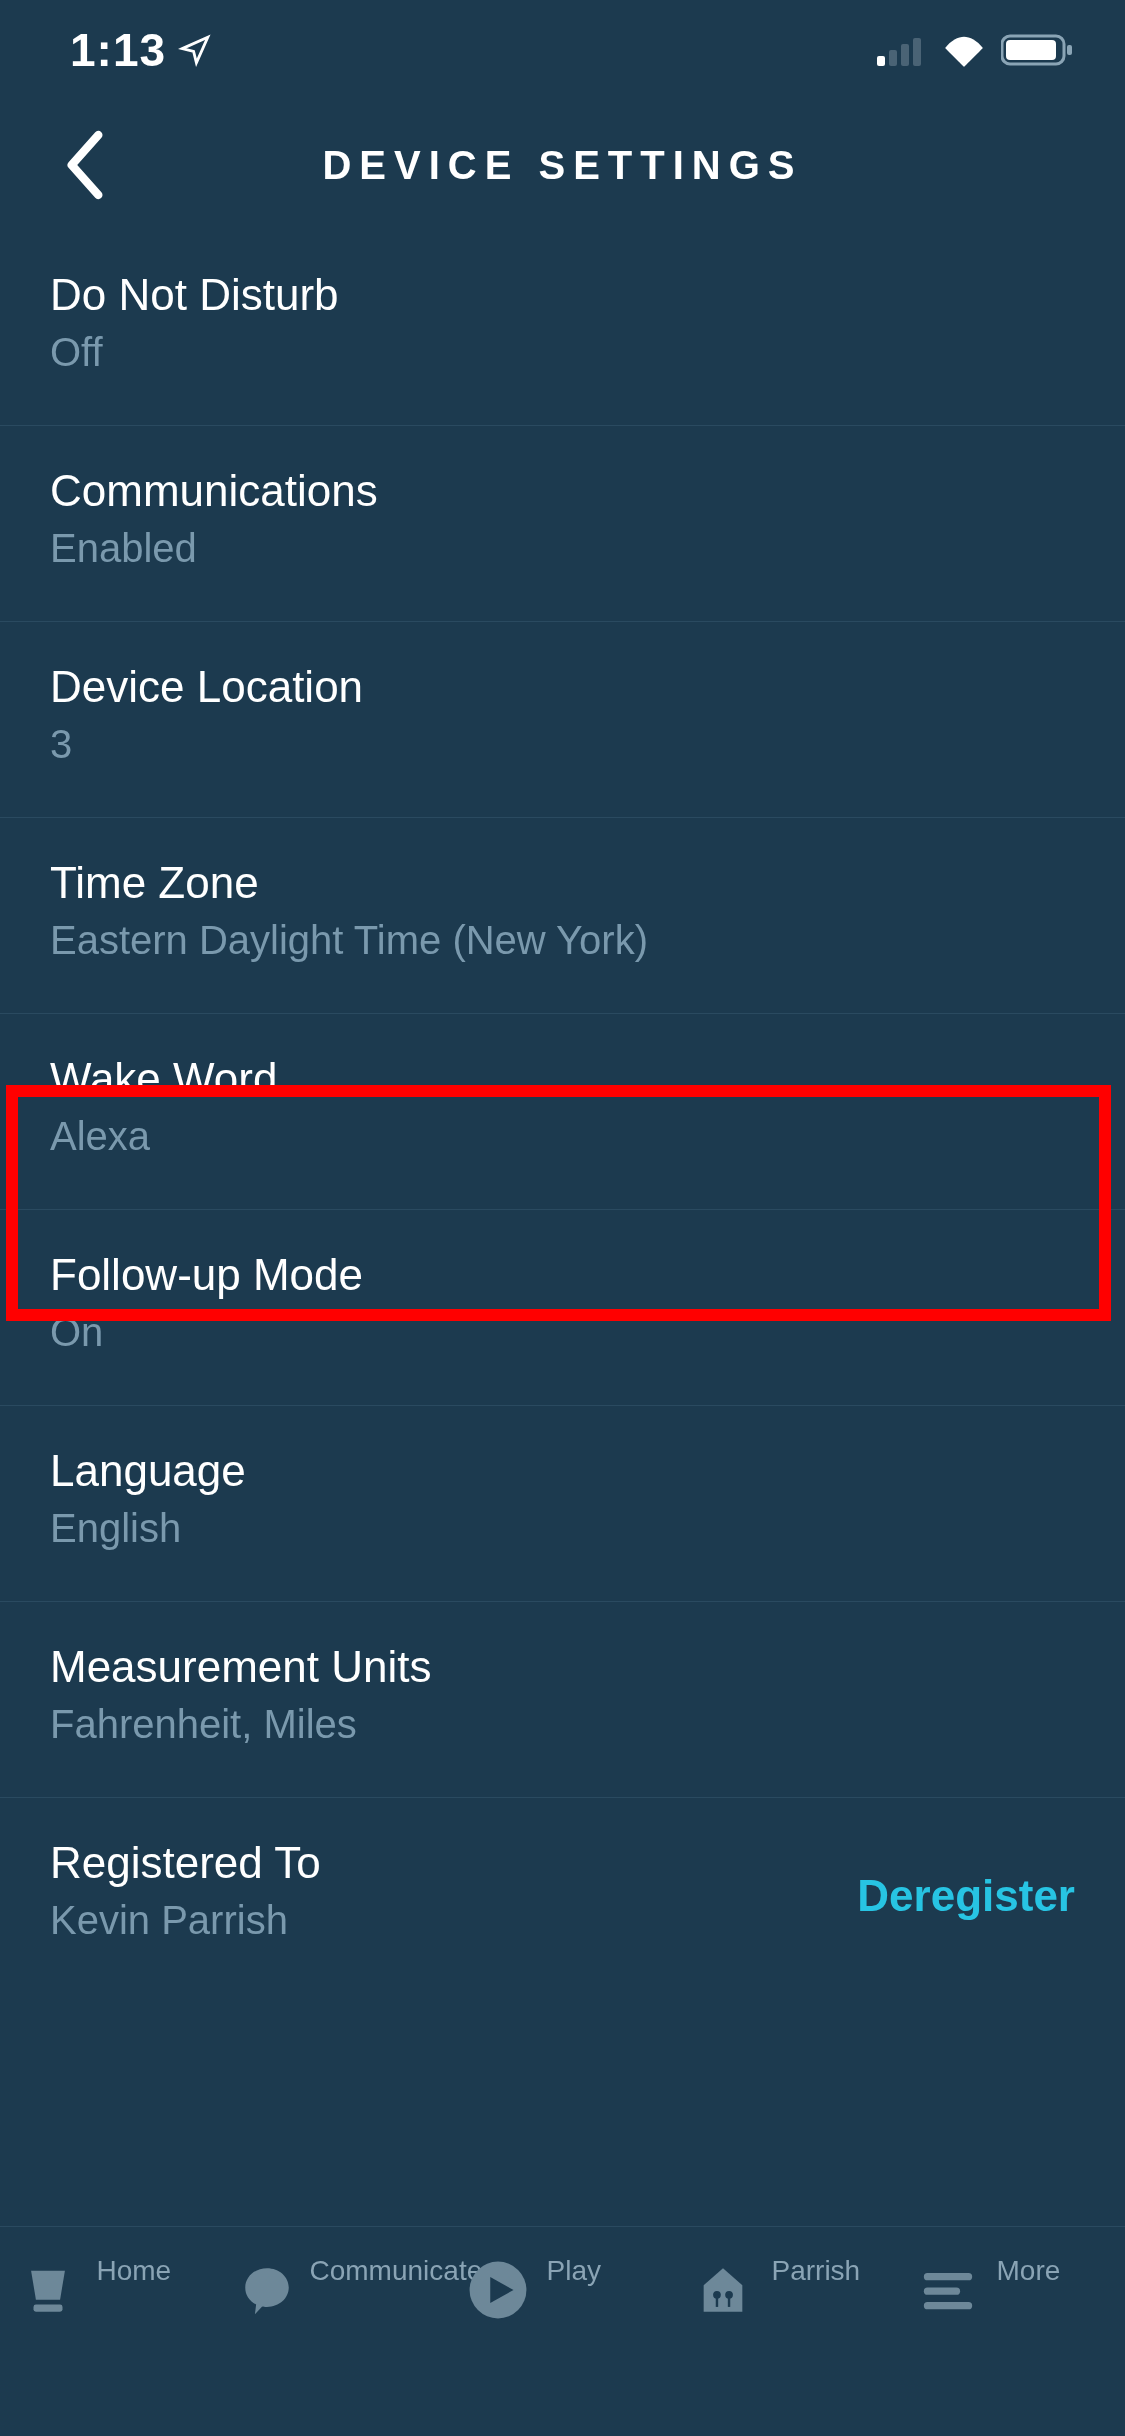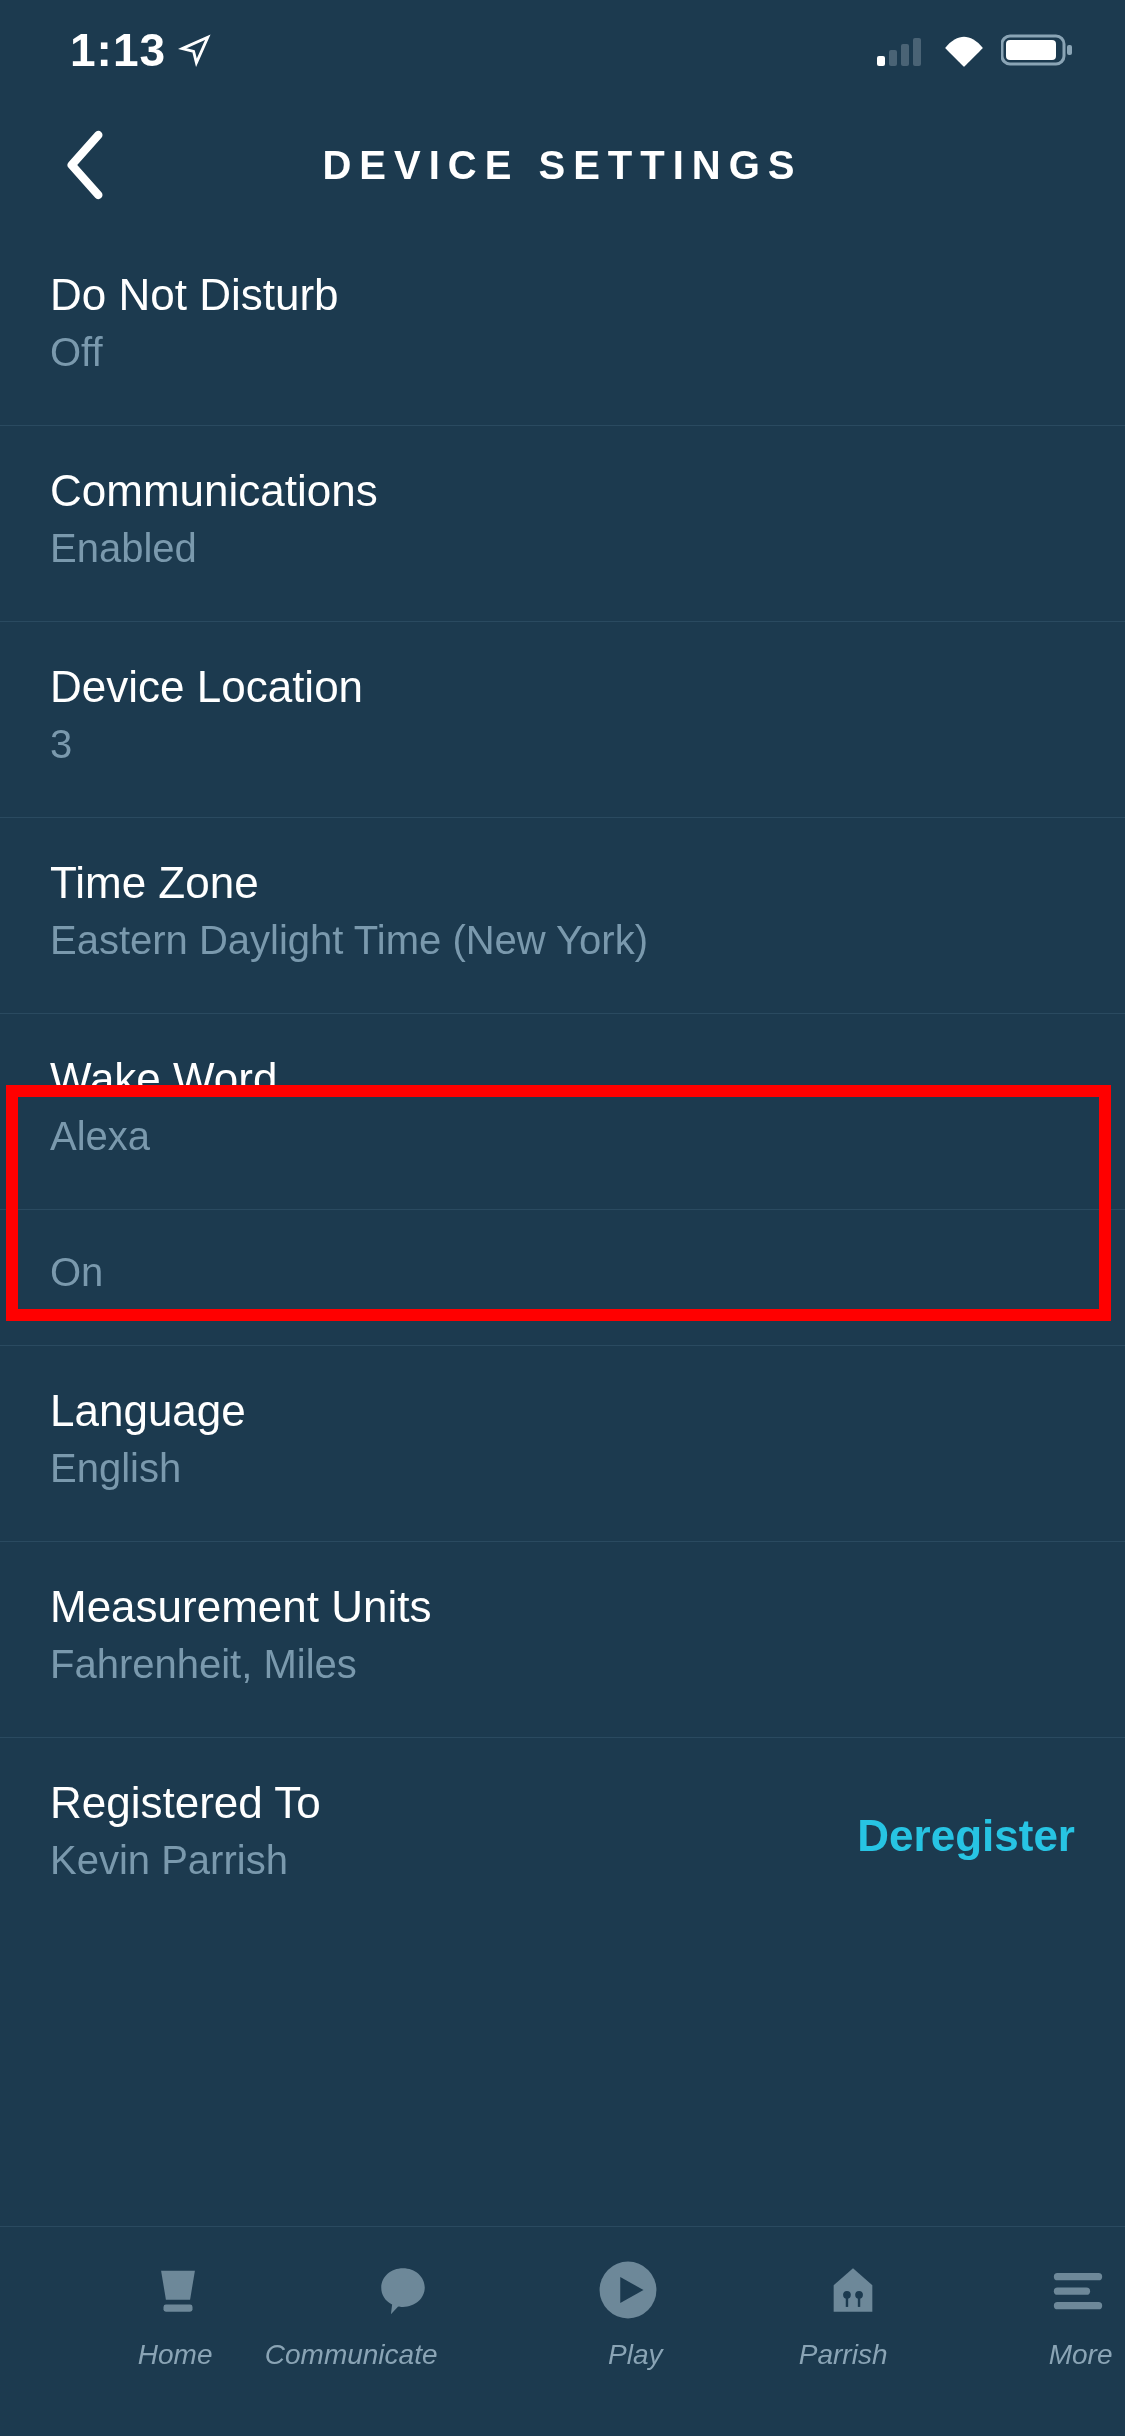--- a/index.html
+++ b/index.html
@@ -111,25 +111,24 @@
     height: 210px;
     background: #1c3a4f;
     border-top: 1px solid #2a4a60;
     display: flex;
     justify-content: space-around;
     align-items: flex-start;
     padding-top: 28px;
   }
   .nav-item {
     display: flex;
-    flex-direction: column;
-    align-items: flex-end;
+    flex-direction: row;
+    align-items: flex-start;
     gap: 14px;
     width: 200px;
-    font-style: italic;
   }
   .nav-icon {
     width: 70px;
     height: 70px;
     display: flex;
     align-items: center;
     justify-content: center;
   }
   .nav-label {
     font-size: 28px;
@@ -204,20 +203,21 @@
     <div class="setting-label">Time Zone</div>
     <div class="setting-value">Eastern Daylight Time (New York)</div>
   </div>
 
   <div class="setting-item">
     <div class="setting-label">Wake Word</div>
     <div class="setting-value">Alexa</div>
   </div>
 
   <div class="setting-item">
+    <div class="setting-label">Follow-up Mode</div>
     <div class="setting-value">On</div>
   </div>
 
   <div class="setting-item">
     <div class="setting-label">Language</div>
     <div class="setting-value">English</div>
   </div>
 
   <div class="setting-item">
     <div class="setting-label">Measurement Units</div>

